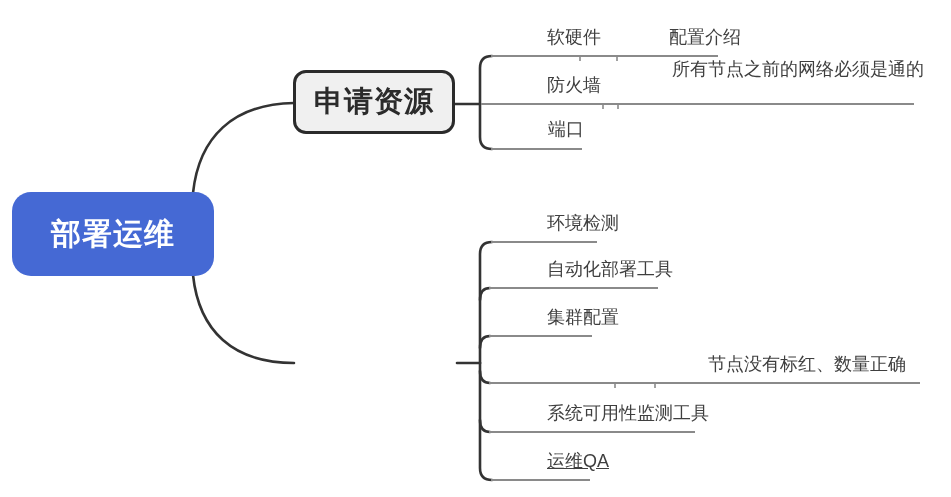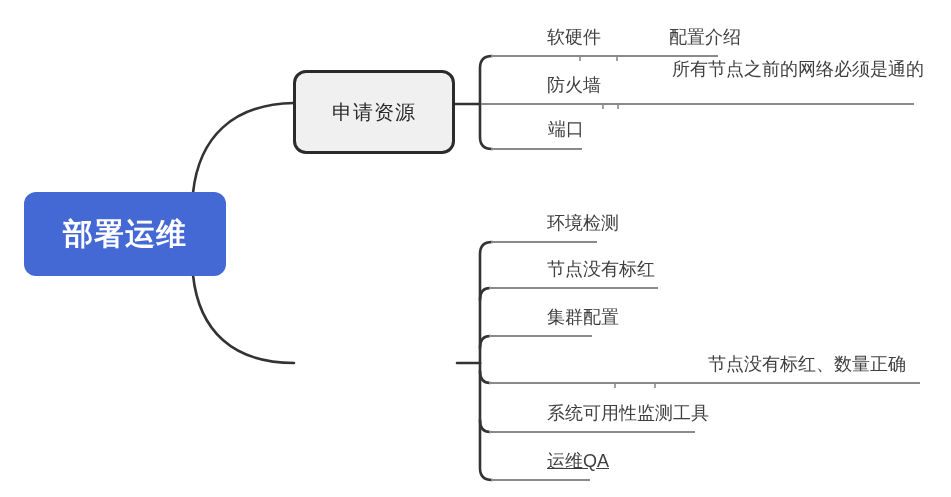--- a/index.html
+++ b/index.html
@@ -45,44 +45,43 @@
     stroke: var(--connector-light);
     stroke-width: 1.6;
     fill: none;
   }
 
   .root-node {
     position: absolute;
     left: 12px; top: 192px;
     width: 202px; height: 84px;
     background: var(--root-fill);
-    border-radius: 12px;
+    border-radius: 19px;
     display: flex;
     align-items: center;
     justify-content: center;
     color: var(--root-text);
     font-size: 30px;
     font-weight: bold;
     letter-spacing: 1px;
     cursor: default;
-    margin-left: 12px;
   }
 
   .branch-node {
     position: absolute;
-    width: 162px; height: 84px;
+    width: 162px; height: 64px;
     background: var(--branch-fill);
     border: 3px solid var(--branch-border);
     border-radius: 13px;
     display: flex;
     align-items: center;
     justify-content: center;
     color: var(--branch-text);
-    font-size: 20px;
-    font-weight: normal;
+    font-size: 29px;
+    font-weight: bold;
     letter-spacing: 1px;
     cursor: default;
   }
   .branch-apply { left: 293px; top: 70px; }
   .branch-deploy { left: 295px; top: 330px; }
 
   .topic {
     position: absolute;
     color: var(--child-text);
     font-size: 18px;
@@ -139,21 +138,21 @@
 
   <div class="topic" style="left:505px; top:26px;">软硬件</div>
   <div class="topic" style="left:627px; top:26px;">配置介绍</div>
 
   <div class="topic" style="left:505px; top:74px;">防火墙</div>
   <div class="topic" style="left:630px; top:58px;">所有节点之前的网络必须是通的</div>
 
   <div class="topic" style="left:506px; top:118px;">端口</div>
 
   <div class="topic" style="left:505px; top:212px;">环境检测</div>
-  <div class="topic" style="left:505px; top:258px;">节点没有标红</div>
+  <div class="topic" style="left:505px; top:258px;">自动化部署工具</div>
   <div class="topic" style="left:505px; top:306px;">集群配置</div>
 
   <div class="topic" style="left:666px; top:353px;">节点没有标红、数量正确</div>
 
   <div class="topic" style="left:505px; top:402px;">系统可用性监测工具</div>
   <div class="topic" style="left:505px; top:450px;text-decoration:underline;">运维QA</div>
 
 </div>
 
 </body></html>

